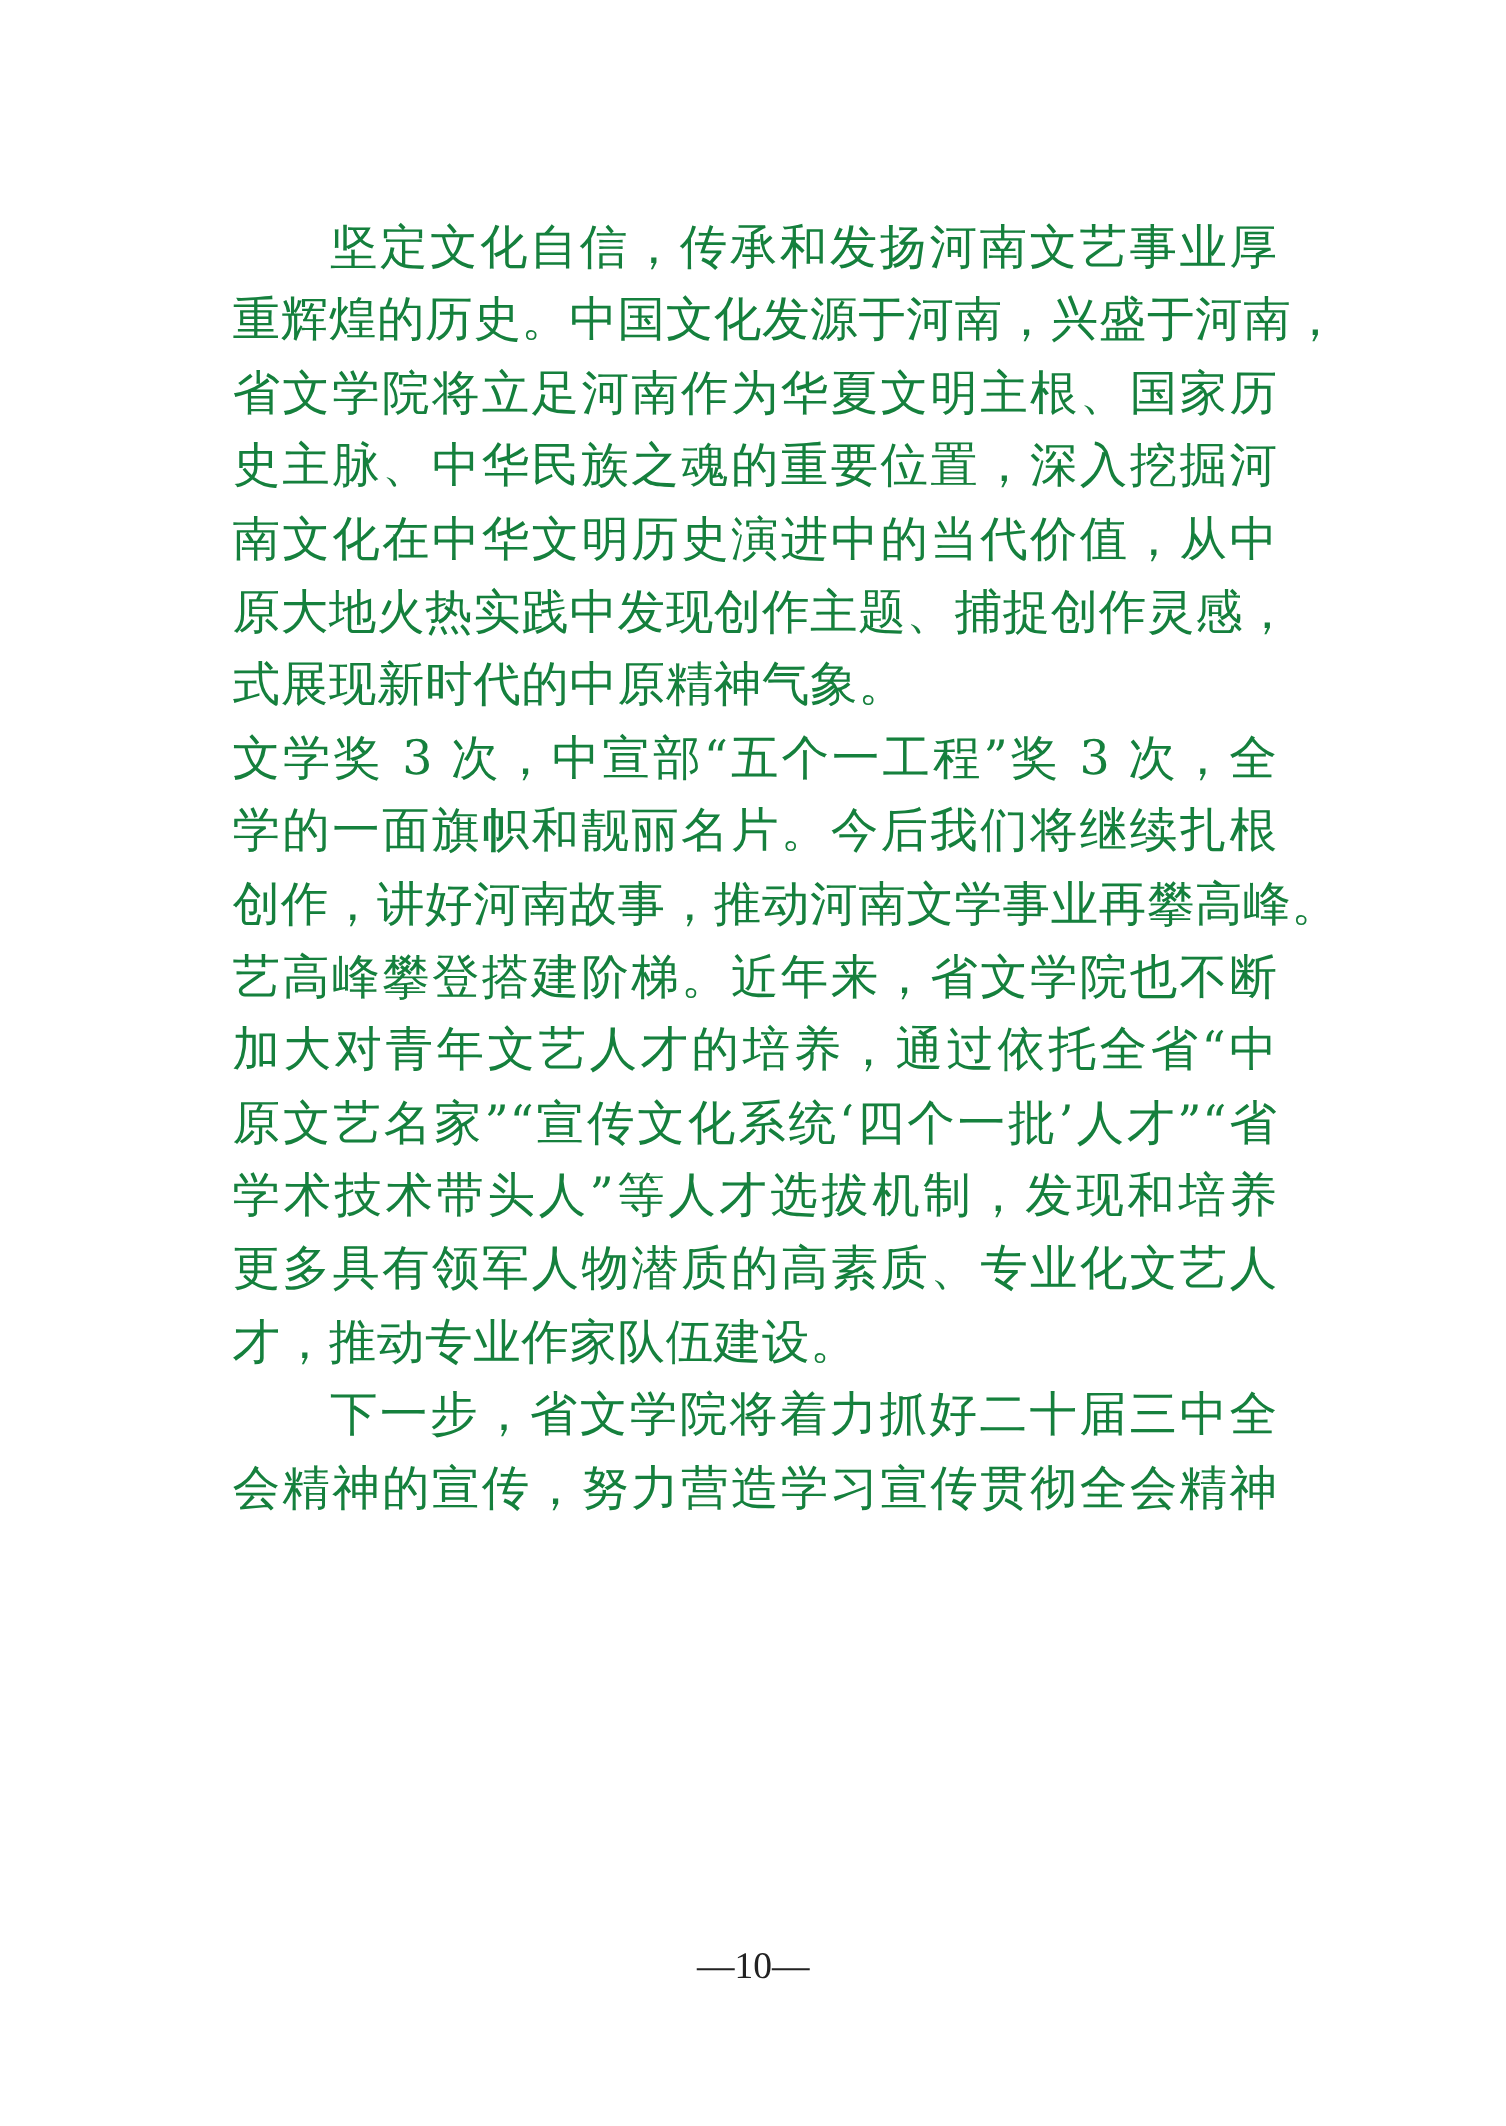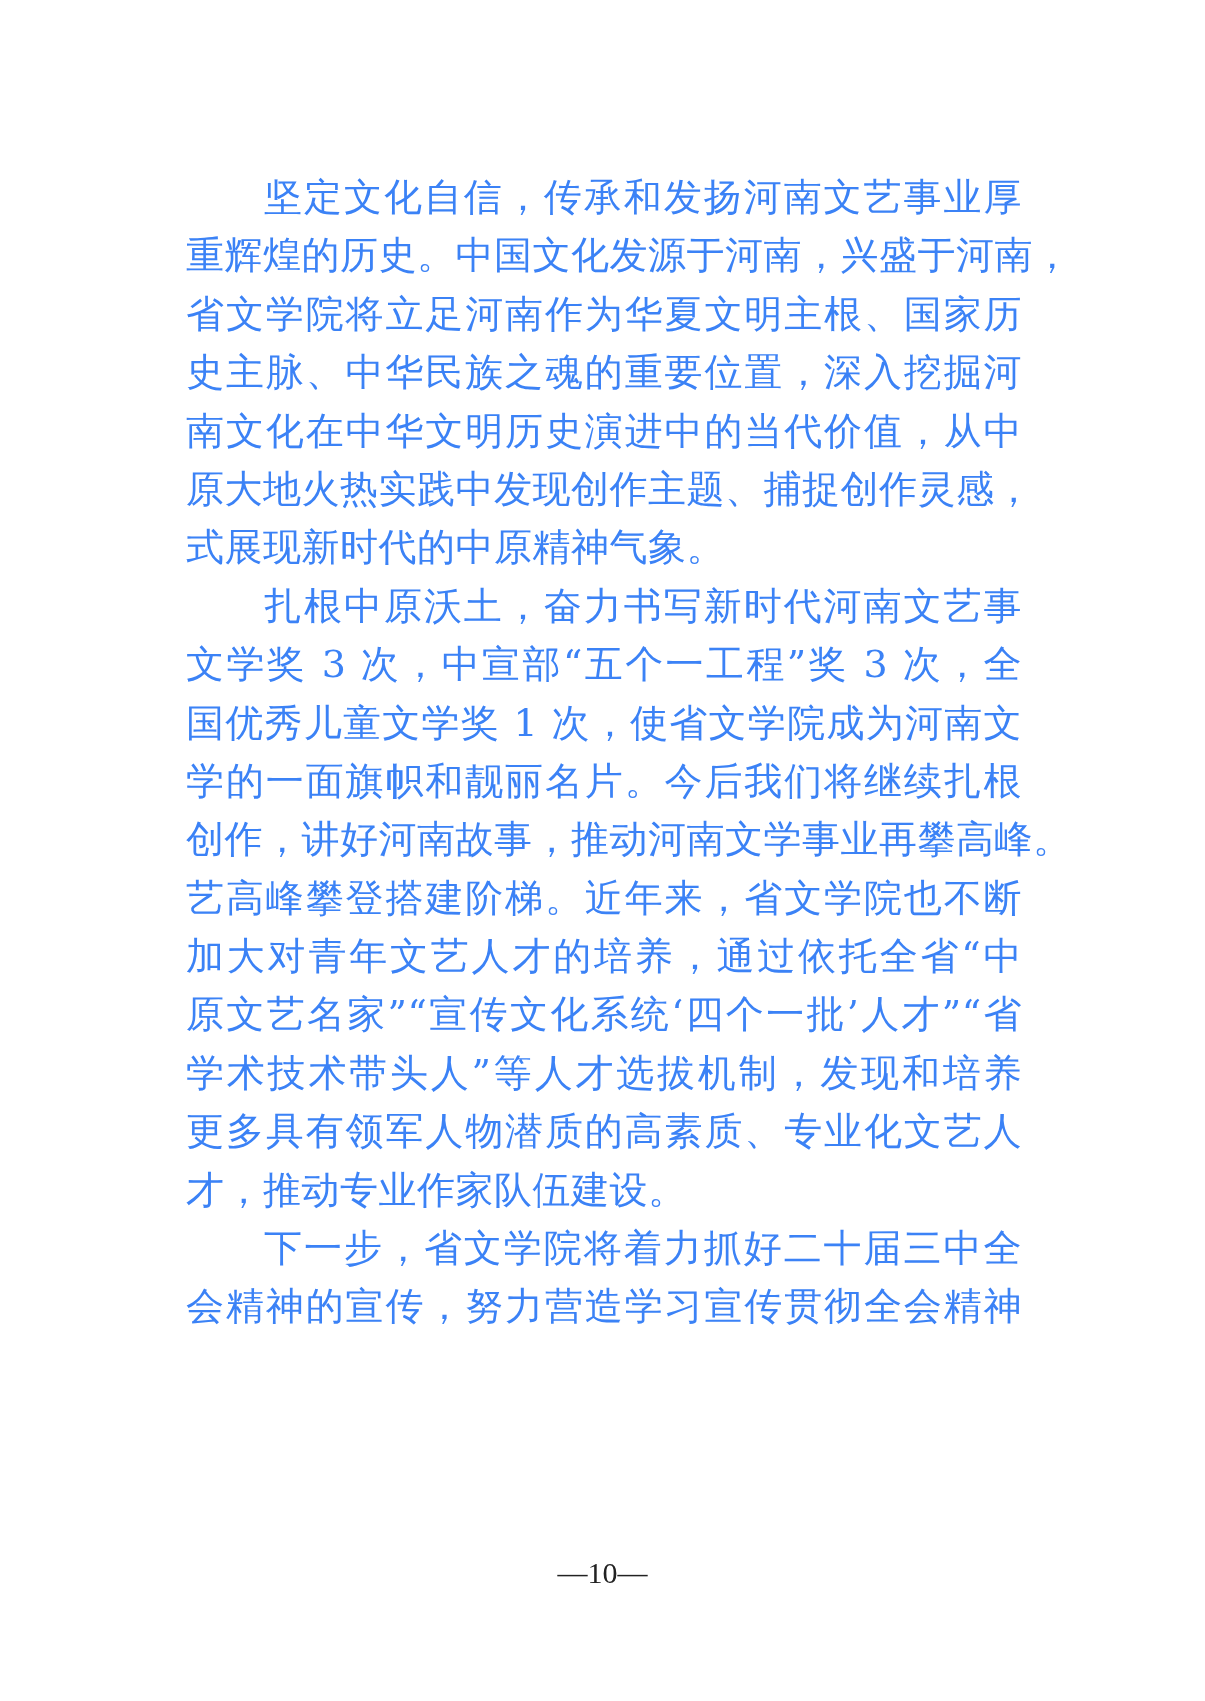--- a/index.html
+++ b/index.html
@@ -2,21 +2,21 @@
 <html><head>
   <meta charset="utf-8">
   <style>
     html, body { margin: 0; padding: 0; background: #ffffff; }
     body { width: 1205px; height: 1701px; position: relative; overflow: hidden; }
     .page { position: absolute; left: 0; top: 0; width: 1205px; height: 1701px; background: #fff; }
     .body-text { position: absolute; left: 186px; top: 168px; width: 836px; }
     .line {
       height: 58.4px; line-height: 58.4px;
       font-family: "DejaVu Serif", "Liberation Serif", serif;
-      font-size: 38px; color: #3b82f6;
+      font-size: 38px; color: #15803d;
       white-space: nowrap; text-align: justify; text-align-last: justify;
       letter-spacing: 0.5px;
     }
     .line.last { text-align-last: left; }
     .line.indent { padding-left: 78px; }
     .page-number {
       position: absolute; left: 0; width: 1205px; top: 1556px; text-align: center;
       font-family: "Liberation Serif", "DejaVu Serif", serif; font-size: 30px; color: #222;
     }
   </style>
@@ -27,23 +27,21 @@
   <div class="body-text">
 
     <div class="line indent">坚定文化自信，传承和发扬河南文艺事业厚</div>
     <div class="line">重辉煌的历史。中国文化发源于河南，兴盛于河南，</div>
     <div class="line">省文学院将立足河南作为华夏文明主根、国家历</div>
     <div class="line">史主脉、中华民族之魂的重要位置，深入挖掘河</div>
     <div class="line">南文化在中华文明历史演进中的当代价值，从中</div>
     <div class="line">原大地火热实践中发现创作主题、捕捉创作灵感，</div>
     <div class="line last">式展现新时代的中原精神气象。</div>
 
-    <div class="line indent">扎根中原沃土，奋力书写新时代河南文艺事</div>
     <div class="line">文学奖 3 次，中宣部“五个一工程”奖 3 次，全</div>
-    <div class="line">国优秀儿童文学奖 1 次，使省文学院成为河南文</div>
     <div class="line">学的一面旗帜和靓丽名片。今后我们将继续扎根</div>
     <div class="line">创作，讲好河南故事，推动河南文学事业再攀高峰。</div>
 
     <div class="line">艺高峰攀登搭建阶梯。近年来，省文学院也不断</div>
     <div class="line">加大对青年文艺人才的培养，通过依托全省“中</div>
     <div class="line">原文艺名家”“宣传文化系统‘四个一批’人才”“省</div>
     <div class="line">学术技术带头人”等人才选拔机制，发现和培养</div>
     <div class="line">更多具有领军人物潜质的高素质、专业化文艺人</div>
     <div class="line last">才，推动专业作家队伍建设。</div>
 

